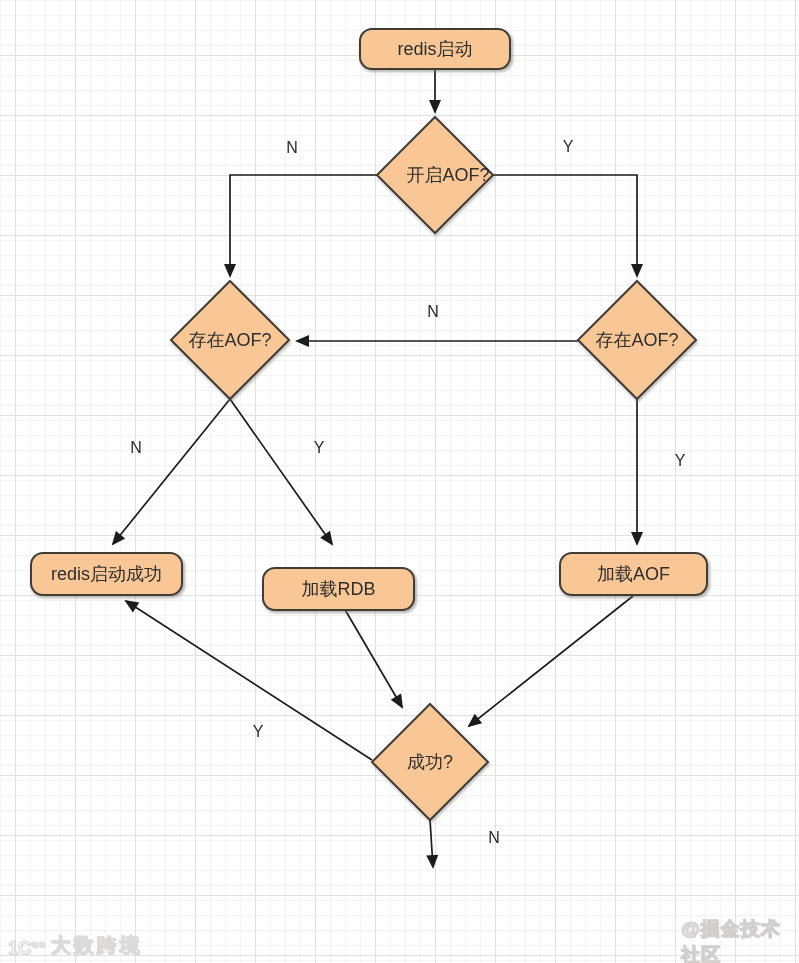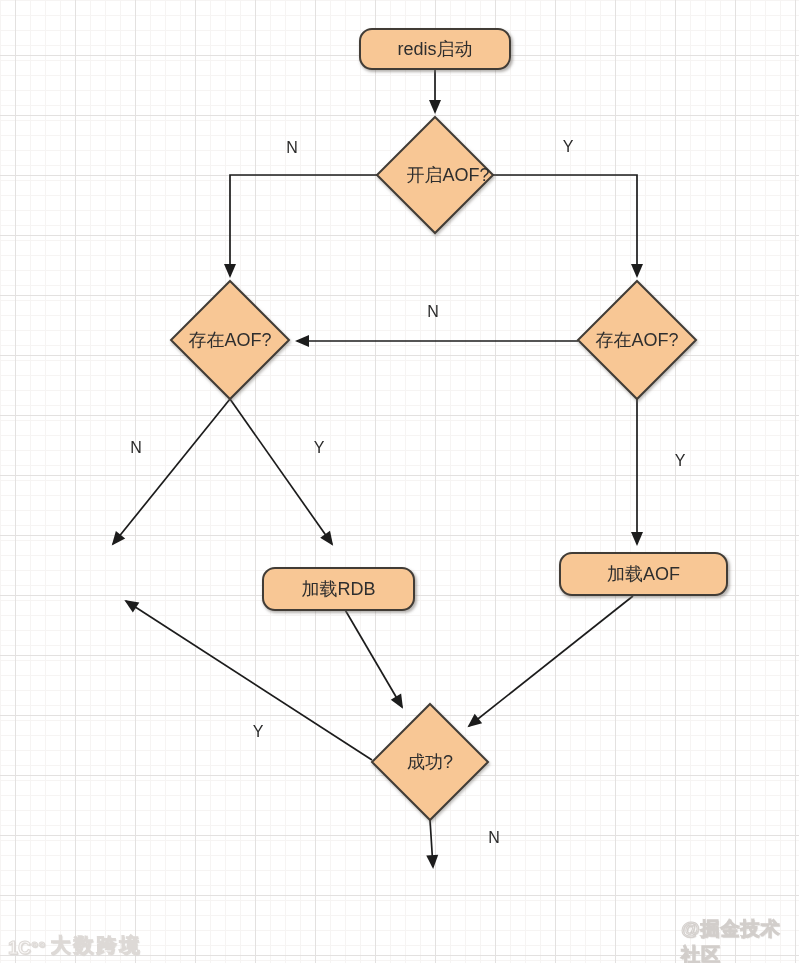--- a/index.html
+++ b/index.html
@@ -75,24 +75,27 @@
 
     <polygon class="shape" points="435,117 493,175 435,233 377,175"></polygon>
     <polygon class="shape" points="230,281 289,340 230,399 171,340"></polygon>
     <polygon class="shape" points="637,281 696,340 637,399 578,340"></polygon>
     <polygon class="shape" points="430,704 488,762 430,820 372,762"></polygon>
   </svg>
 
   <div class="rect-node" style="left:359px; top:28px; width:152px; height:42px;">
     <span>redis启动</span>
   </div>
+  <div class="rect-node" style="left:30px; top:552px; width:153px; height:44px;">
+    <span>redis启动成功</span>
+  </div>
   <div class="rect-node" style="left:262px; top:567px; width:153px; height:44px;">
     <span>加载RDB</span>
   </div>
-  <div class="rect-node" style="left:559px; top:552px; width:169px; height:44px;">
+  <div class="rect-node" style="left:559px; top:552px; width:149px; height:44px;">
     <span>加载AOF</span>
   </div>
 
   <div class="node-label" style="left:390px; top:117px; width:116px; height:116px;">开启AOF?</div>
   <div class="node-label" style="left:171px; top:281px; width:118px; height:118px;">存在AOF?</div>
   <div class="node-label" style="left:372px; top:704px; width:116px; height:116px;">成功?</div>
   <div class="node-label" style="left:578px; top:281px; width:118px; height:118px;">存在AOF?</div>
 
   <span class="edge-label" style="left:292px; top:148px;">N</span>
   <span class="edge-label" style="left:568px; top:147px;">Y</span>

